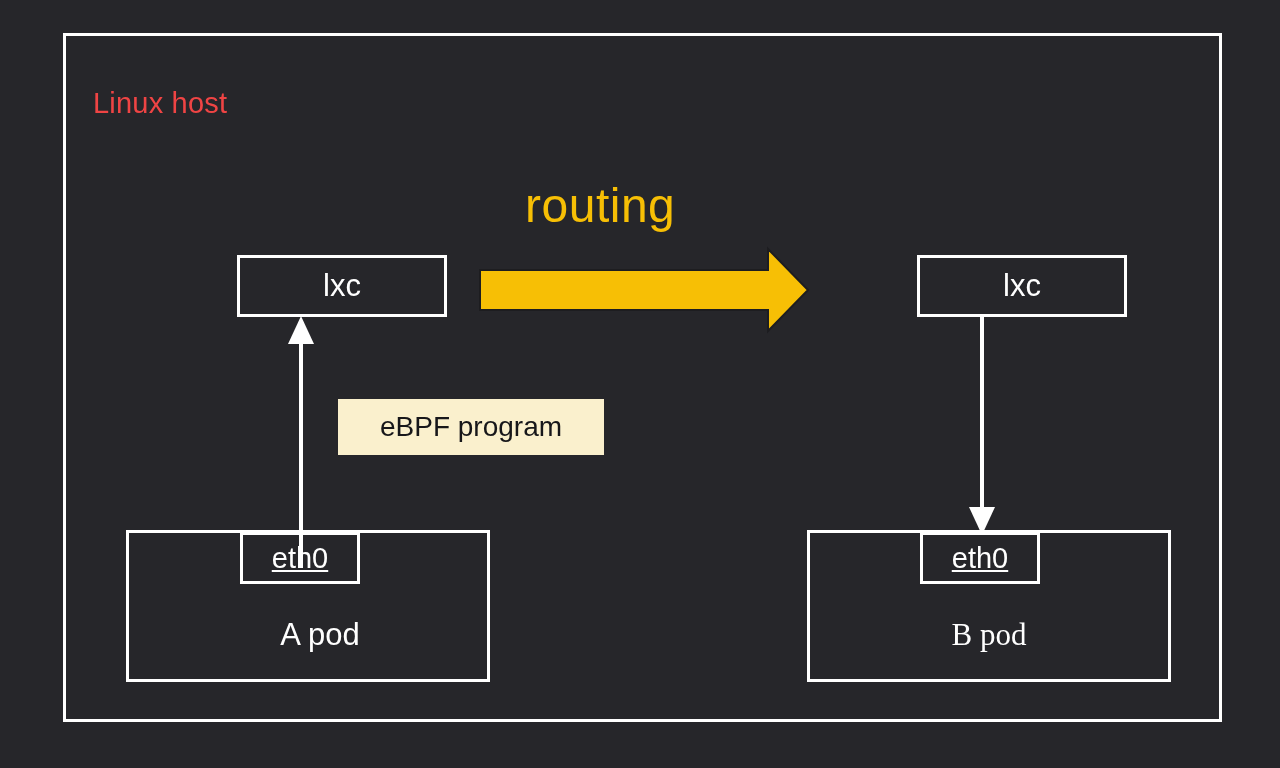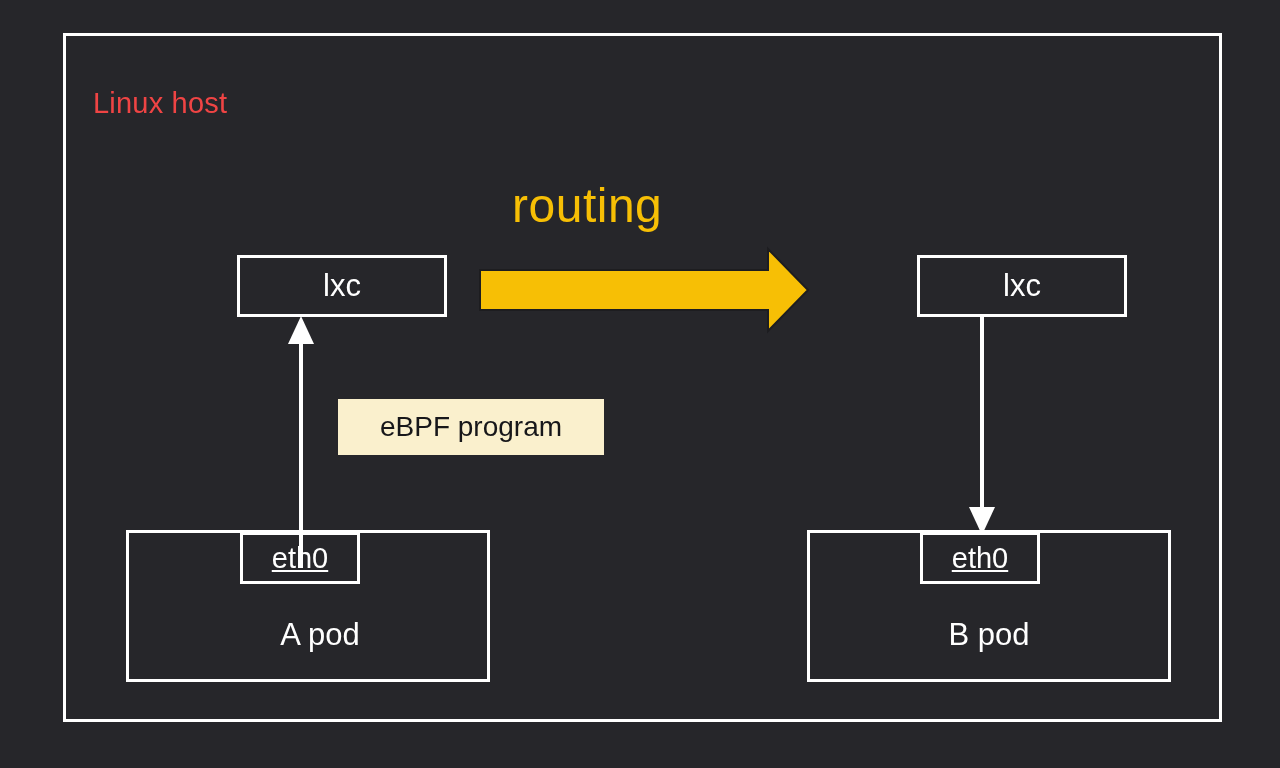--- a/index.html
+++ b/index.html
@@ -68,21 +68,21 @@
   .pod-box {
     width: 364px;
     height: 152px;
     border-width: 3px;
     align-items: flex-end;
     justify-content: center;
     padding-bottom: 26px;
     font-size: 31px;
   }
   .pod-left  { left: 126px; top: 530px; padding-left: 24px; }
-  .pod-right { left: 807px; top: 530px; }
+  .pod-right { left: 807px; top: 530px; font-family: Liberation Serif, serif; }
 
   .eth-box {
     width: 120px;
     height: 52px;
     font-size: 29px;
     z-index: 4;
     text-decoration: underline;
   }
   .eth-left  { left: 240px; top: 532px; }
   .eth-right { left: 920px; top: 532px; }
@@ -100,21 +100,21 @@
     align-items: center;
     justify-content: center;
     font-size: 28px;
     white-space: nowrap;
     z-index: 6;
   }
 
   
   .routing-label {
     position: absolute;
-    left: 512px;
+    left: 525px;
     top: 178px;
     font-size: 48px;
     color: #f7bf05;
     white-space: nowrap;
     letter-spacing: 0.5px;
   }
 
   
   .arrow-layer {
     position: absolute;

